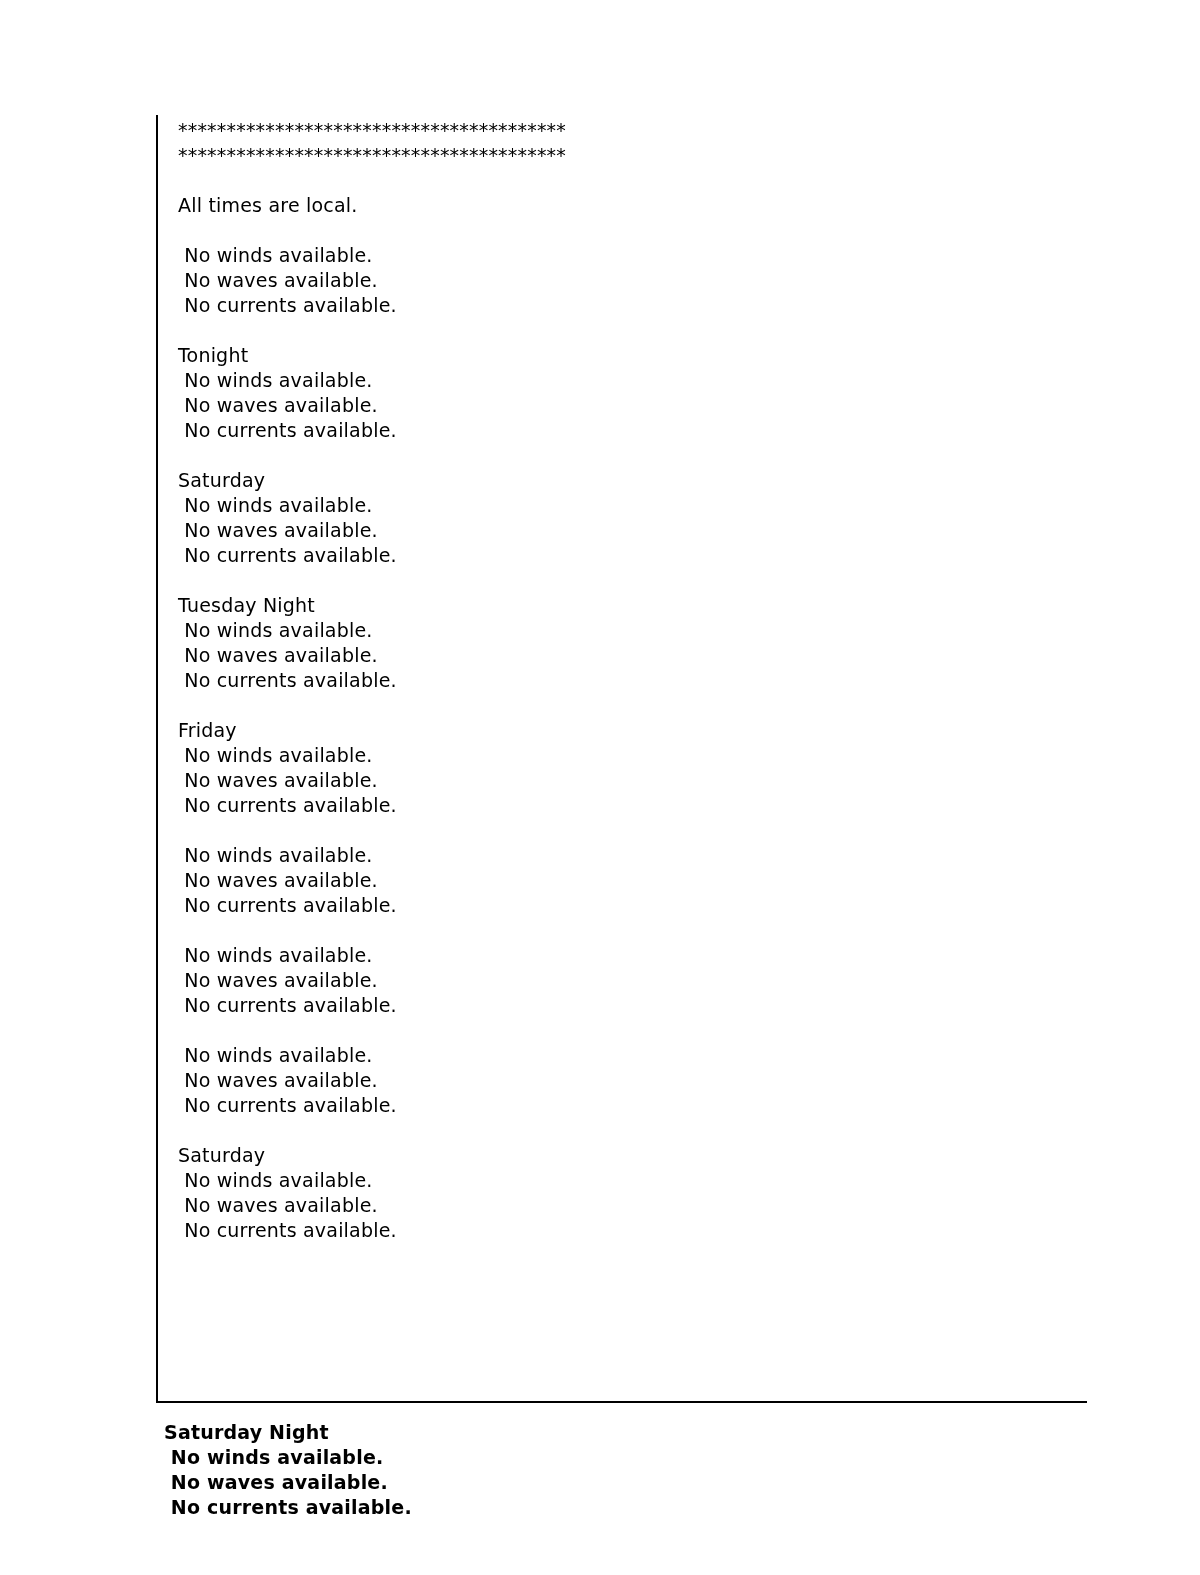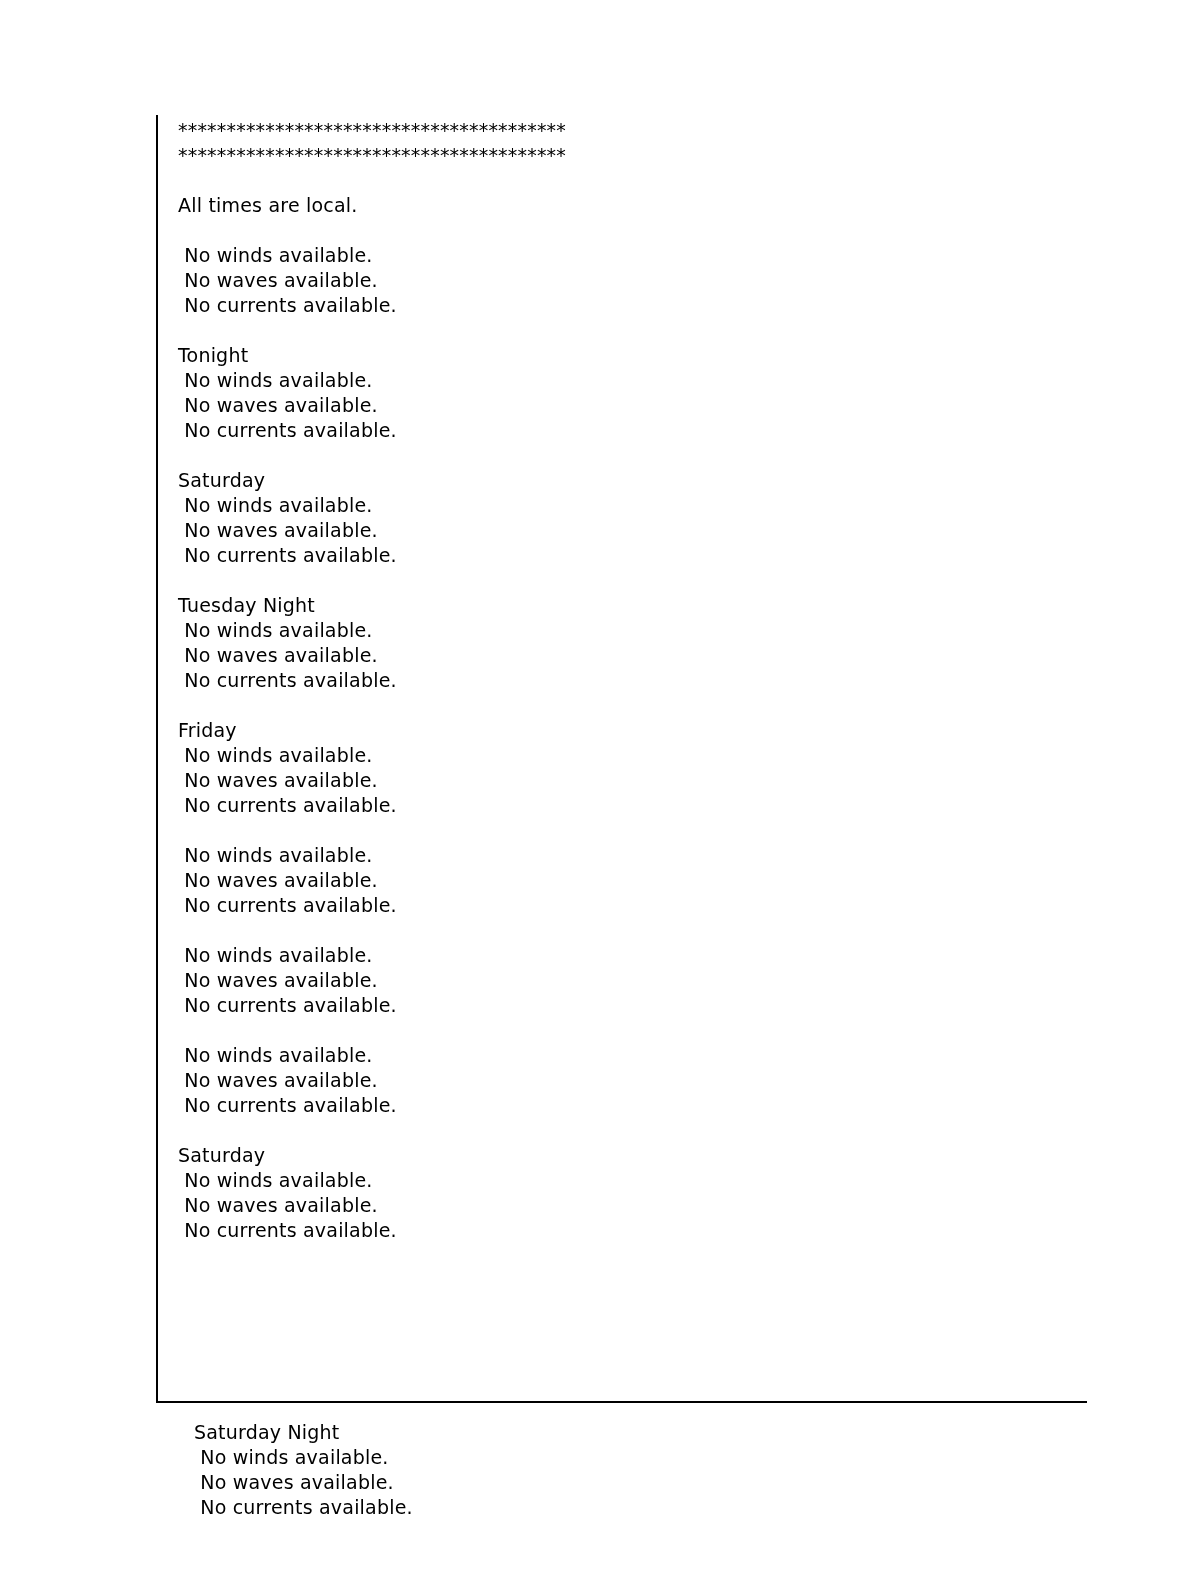--- a/index.html
+++ b/index.html
@@ -30,22 +30,23 @@
     font-size: 19px;
     line-height: 25px;
     white-space: pre;
     letter-spacing: 0.2px;
   }
   .blank { height: 25px; }
   .section { margin-bottom: 25px; }
   .section:last-child { margin-bottom: 0; }
   .after-box {
     position: absolute;
-    left: 194px;
+    left: 164px;
     top: 1420px;
+    font-weight: bold;
   }
 </style>
 </head>
 <body>
 
 <div class="page">
 
   <div class="forecast-box">
     <div class="box-content">
       <div class="line">****************************************</div>

